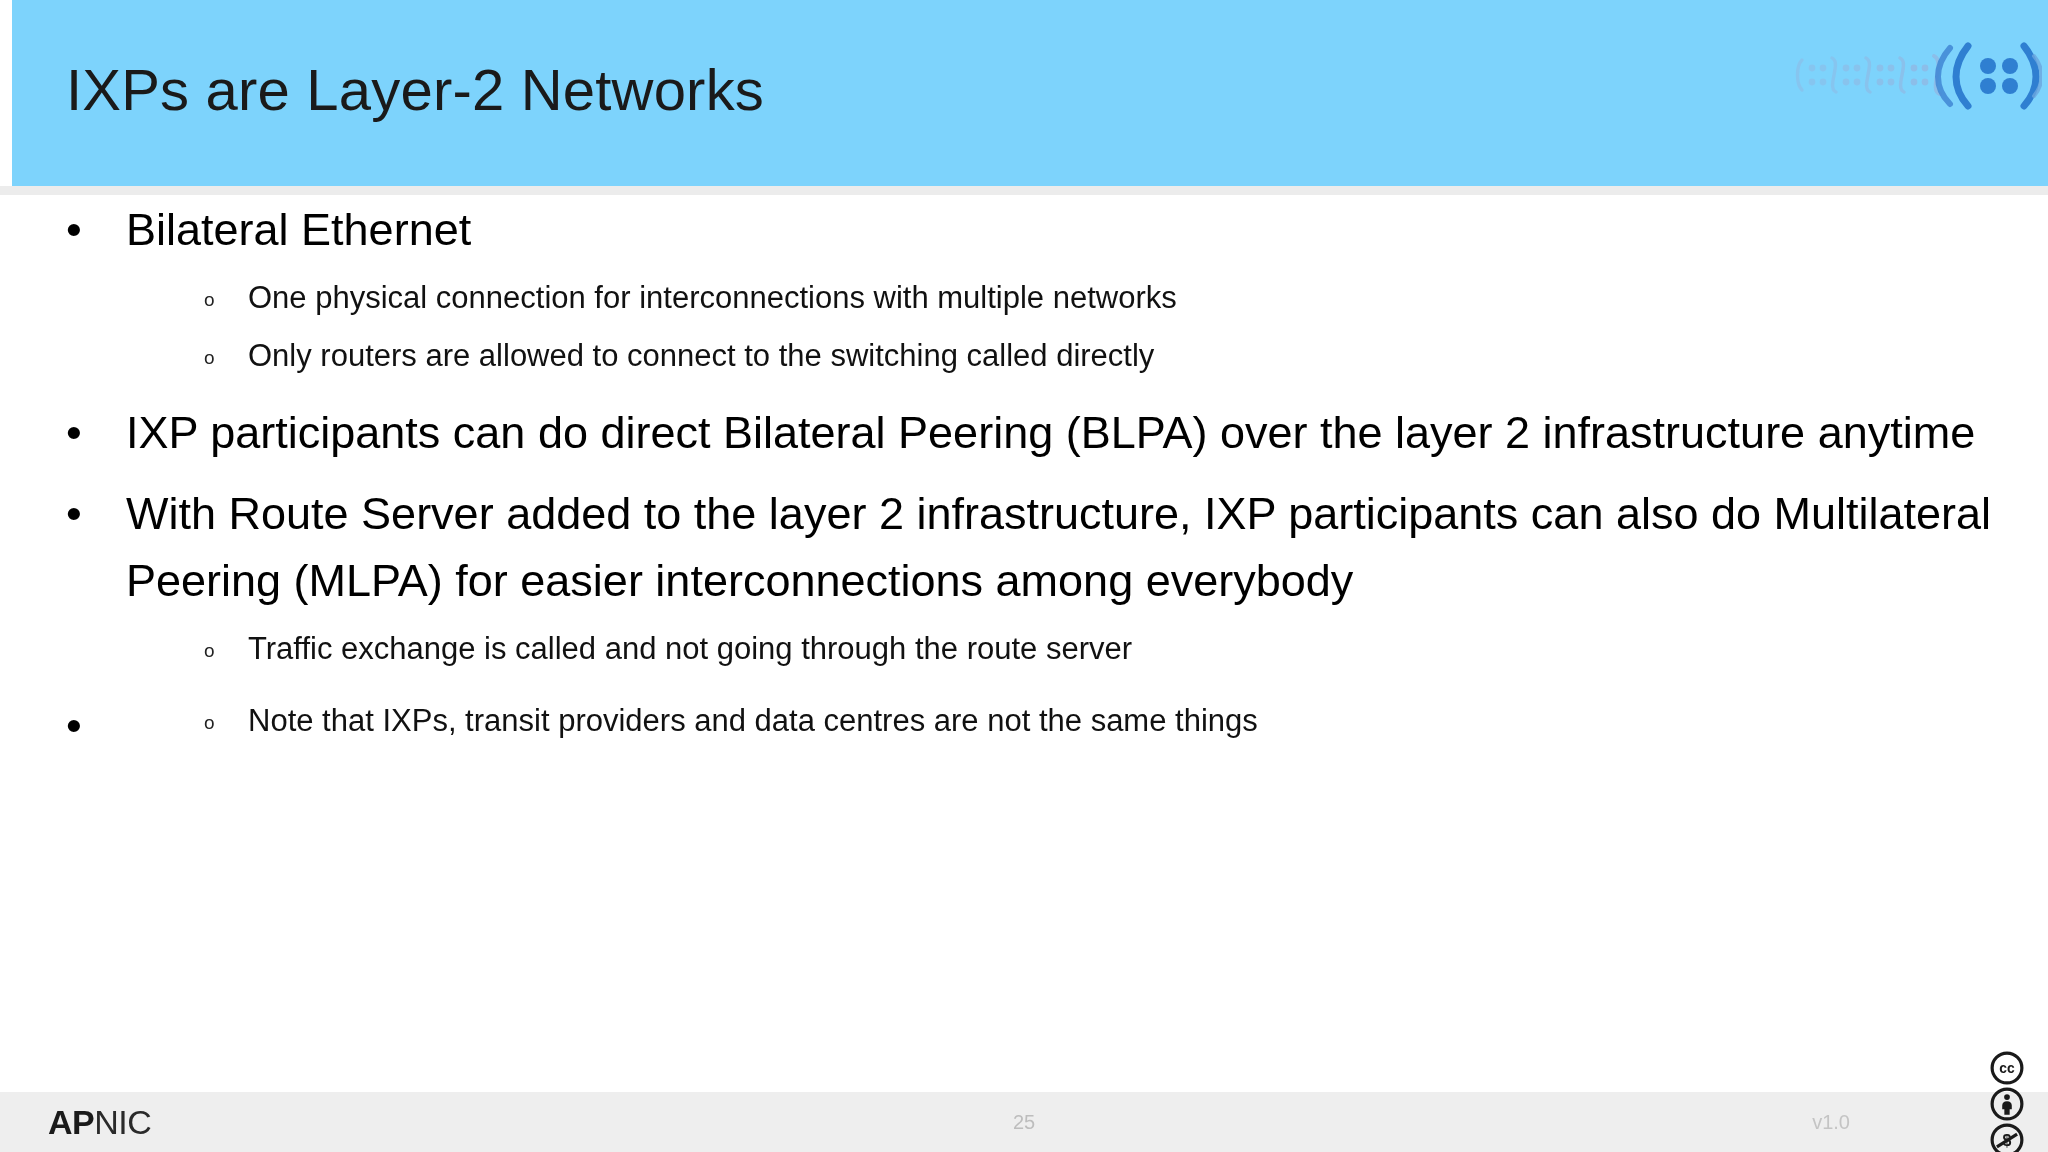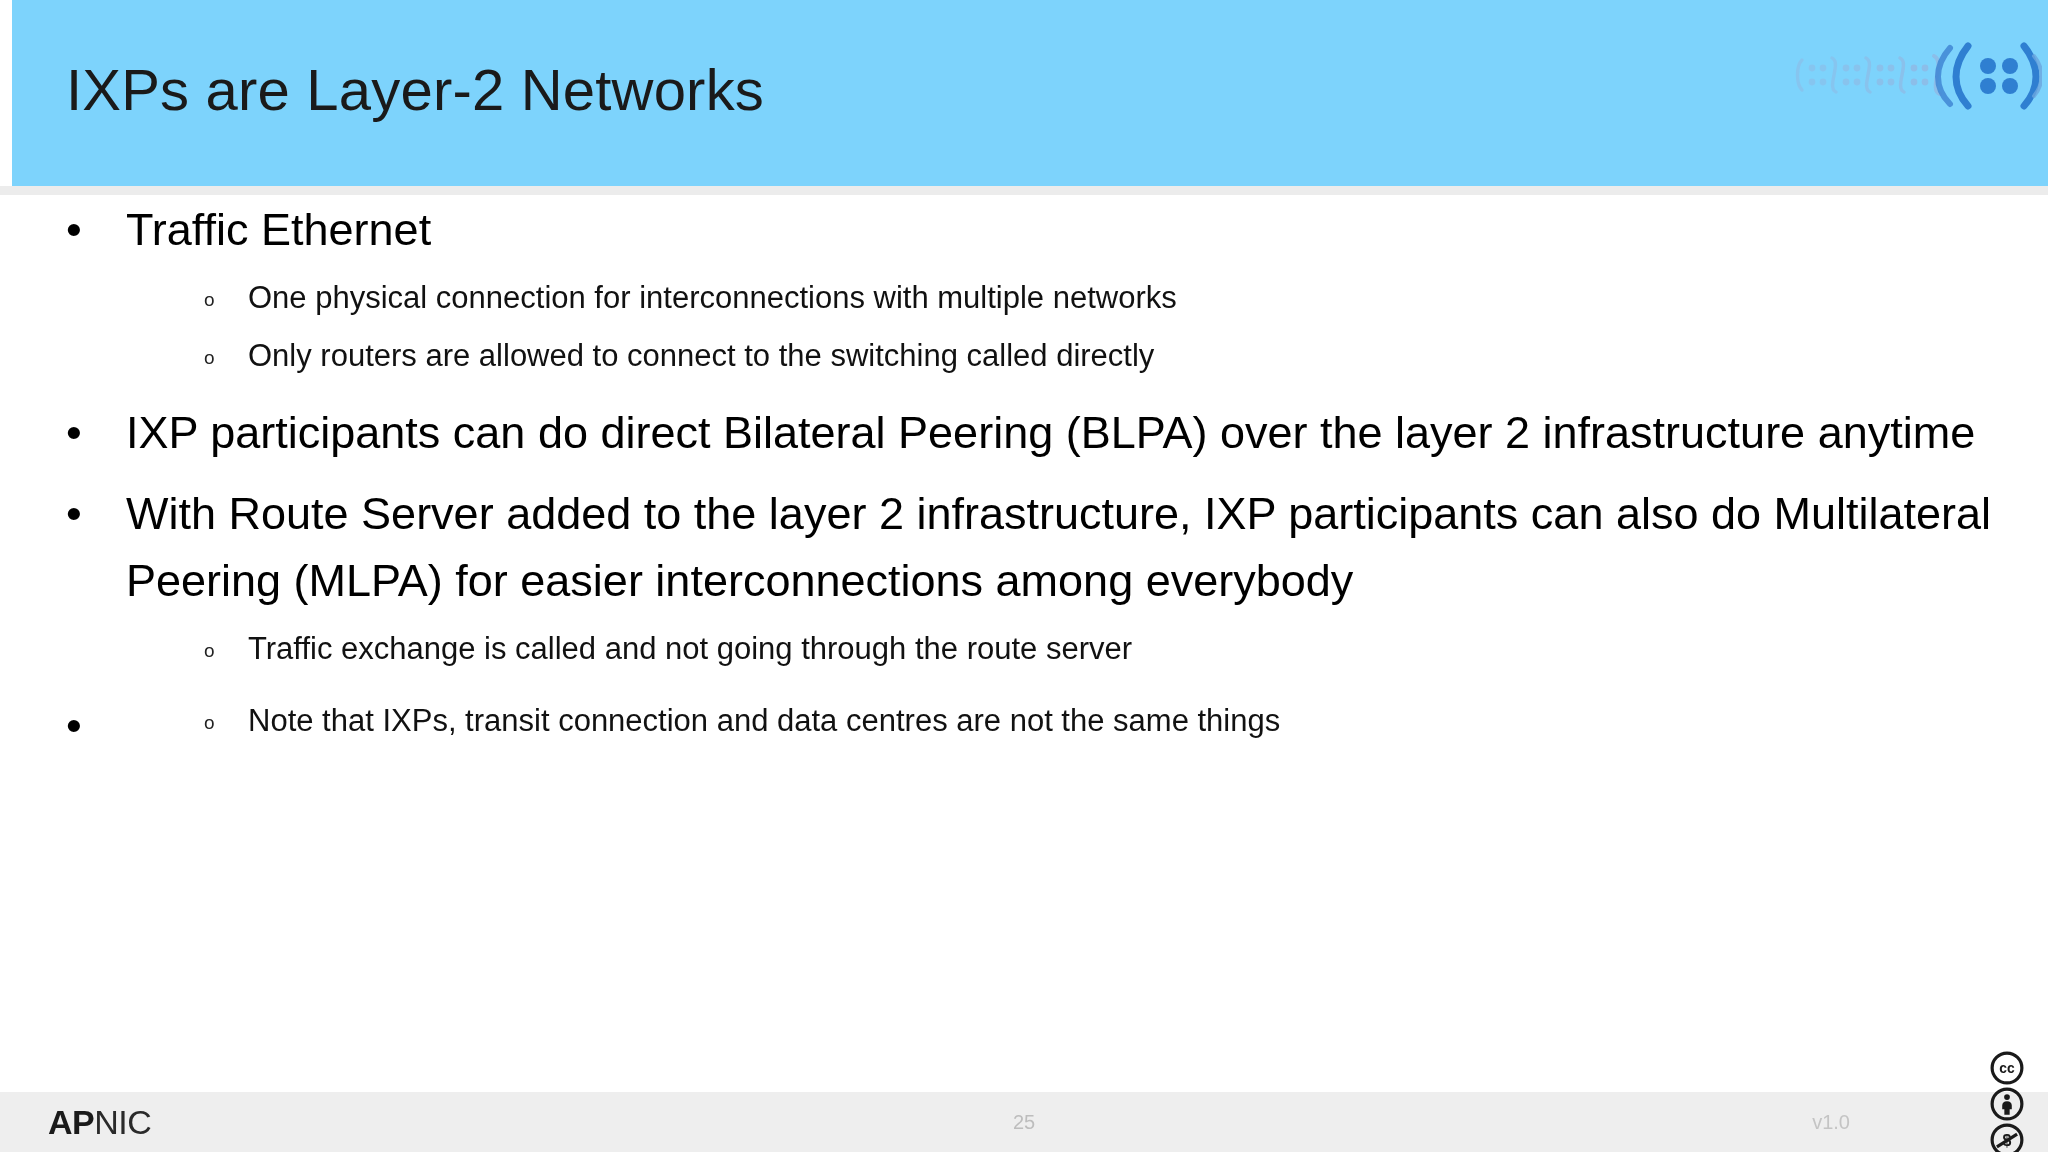--- a/index.html
+++ b/index.html
@@ -234,21 +234,21 @@
     </div>
   </div>
 
   <div class="header-rule"></div>
 
   <div class="body-area">
     <ul class="bullet-list">
 
       <li class="l1">
         <span class="marker">•</span>
-        <span>Traffic Ethernet</span>
+        <span>Bilateral Ethernet</span>
         <ul class="sub-list">
           <li class="l2">
             <span class="marker">o</span>
             <span>One physical connection for interconnections with multiple networks</span>
           </li>
           <li class="l2">
             <span class="marker">o</span>
             <span>Only routers are allowed to connect to the switching called directly</span>
           </li>
         </ul>
@@ -268,21 +268,21 @@
             <span>Traffic exchange is called and not going through the route server</span>
           </li>
         </ul>
       </li>
 
       <li class="l1">
         <span class="marker">•</span>
         <ul class="sub-list">
           <li class="l2">
             <span class="marker">o</span>
-            <span>Note that IXPs, transit connection and data centres are not the same things</span>
+            <span>Note that IXPs, transit providers and data centres are not the same things</span>
           </li>
         </ul>
       </li>
 
     </ul>
   </div>
 
   <div class="footer">
 
     <div class="footer-brand">

